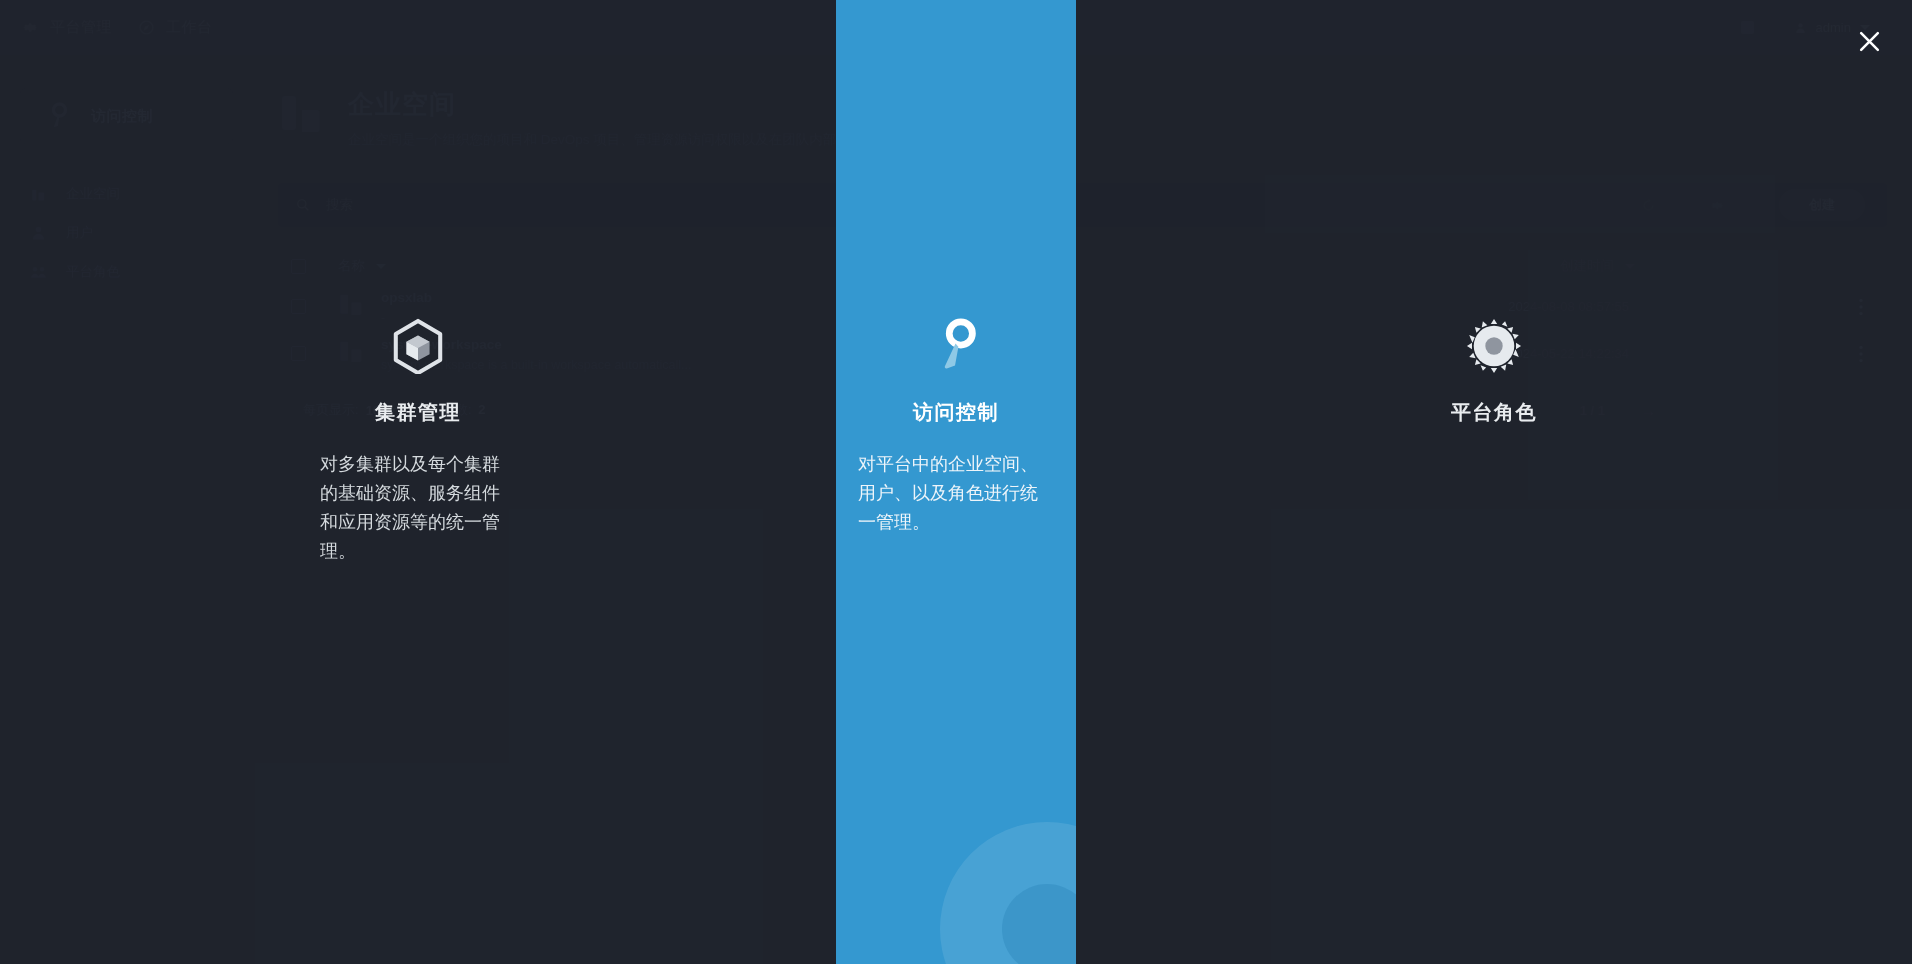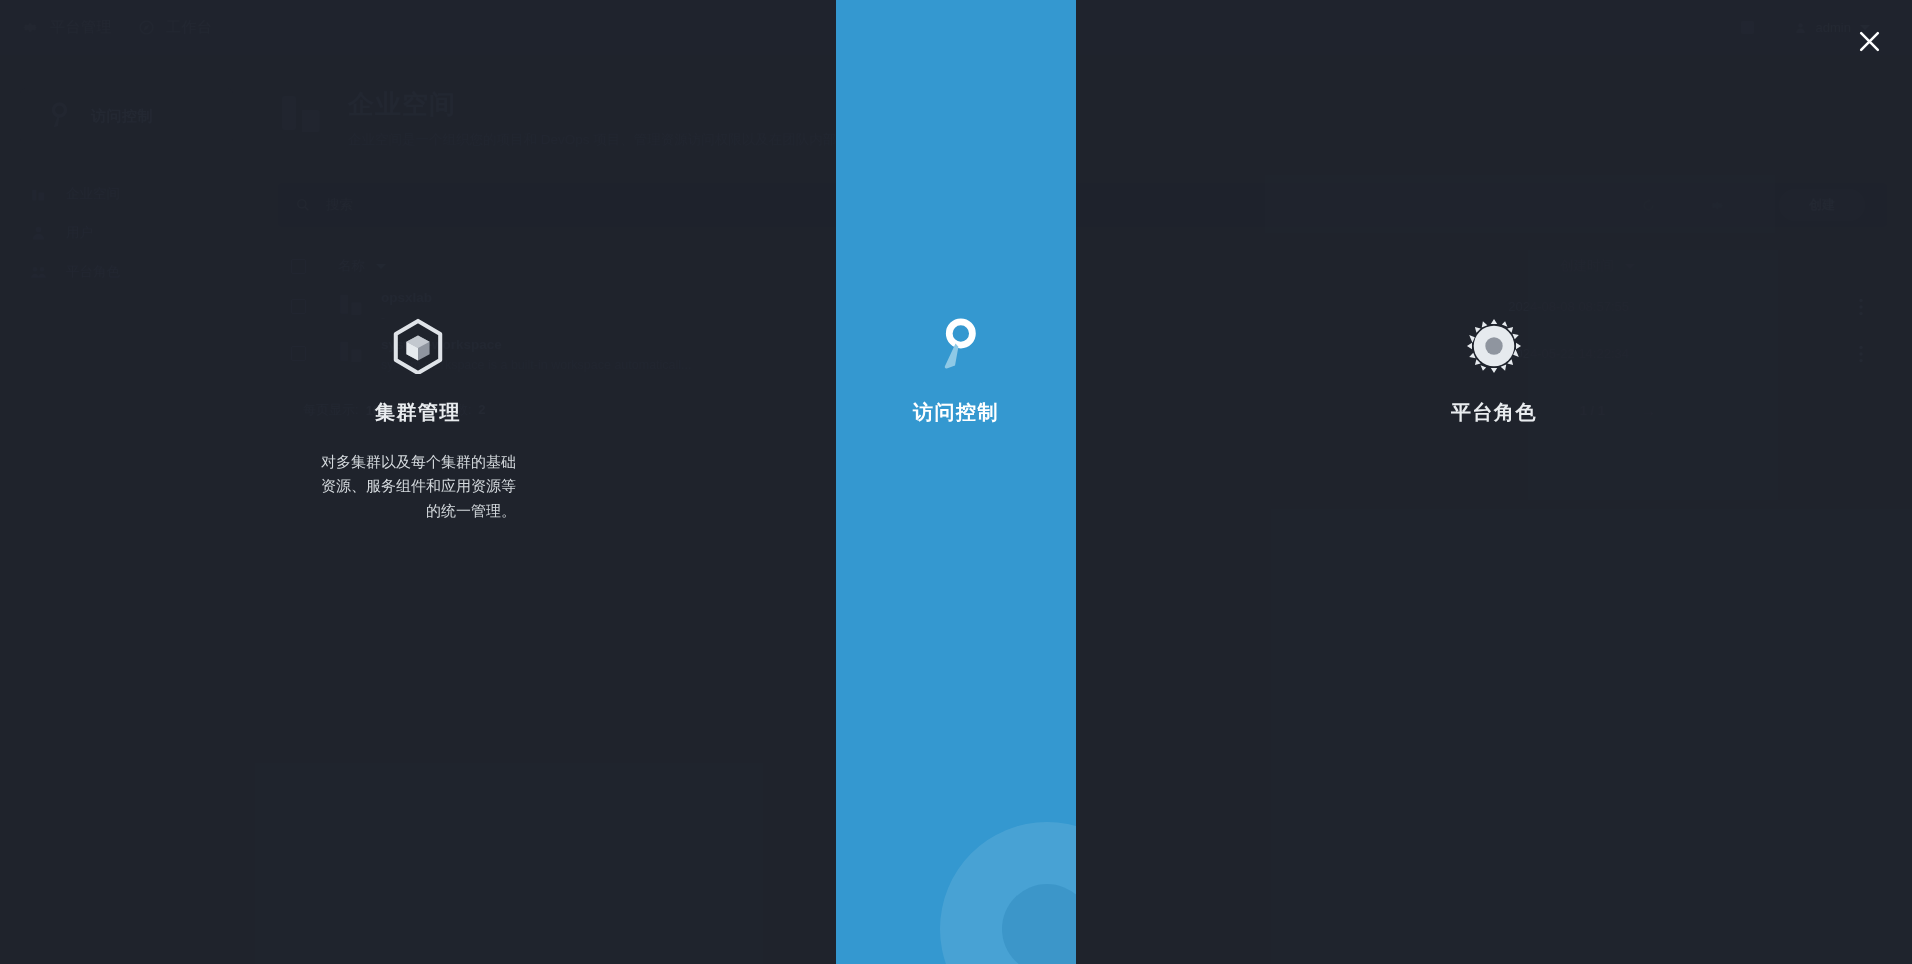--- a/index.html
+++ b/index.html
@@ -136,22 +136,22 @@
     width:240px; flex:0 0 240px; background:#3498d0;
   }
   .panel-ico { height:56px; margin-bottom:25px; }
   .panel-ico svg { height:56px; display:block; }
   .panel-title {
     font-size:20px; font-weight:700; letter-spacing:1.5px;
     color:#e9ecef; margin-bottom:24px;
   }
   .panel.active .panel-title { color:#ffffff; }
   .panel-desc {
-    font-size:15px; line-height:1.62; color:#d5dade;
-    text-align:right; width:196px;
+    font-size:18px; line-height:1.62; color:#d5dade;
+    text-align:left; width:196px;
   }
   .panel.active .panel-desc { color:#eef5fa; width:196px; }
   .deco {
     position:absolute; left:104px; bottom:-72px;
     width:214px; height:214px; border-radius:50%;
     background:rgba(255,255,255,0.10);
     display:flex; align-items:center; justify-content:center;
   }
   .deco-inner {
     width:90px; height:90px; border-radius:50%;
@@ -388,20 +388,21 @@
     </div>
 
     <div class="panel active">
       <span class="panel-ico">
         <svg viewBox="0 0 48 58" width="48" height="58">
           <circle cx="29" cy="16" r="12" fill="none" stroke="#ffffff" stroke-width="7"></circle>
           <path d="M23.5 26.5L12.5 50c-.6 1.4.6 2.8 2 2.3l8.5-3 3.5-19.5z" fill="#8ec9e6"></path>
         </svg>
       </span>
       <div class="panel-title">访问控制</div>
+      <div class="panel-desc">对平台中的企业空间、用户、以及角色进行统一管理。</div>
       <div class="deco">
         <div class="deco-inner"></div>
       </div>
     </div>
 
     <div class="panel side">
       <span class="panel-ico">
         <svg viewBox="0 0 58 58" width="58" height="58">
           <g fill="#e6eaee">
             <path d="M29 1l3.3 5.2h-6.6zM29 57l-3.3-5.2h6.6zM1 29l5.2-3.3v6.6zM57 29l-5.2 3.3v-6.6zM9.2 9.2l6 1.6-4.4 4.4zM48.8 48.8l-6-1.6 4.4-4.4zM48.8 9.2l-1.6 6-4.4-4.4zM9.2 48.8l1.6-6 4.4 4.4zM17.5 3.3l4.6 4.2-5.8 2.4zM40.5 54.7l-4.6-4.2 5.8-2.4zM3.3 40.5l4.2-4.6 2.4 5.8zM54.7 17.5l-4.2 4.6-2.4-5.8zM3.3 17.5l5.8 2.4-2.4 5.8zM54.7 40.5l-5.8-2.4 2.4-5.8zM40.5 3.3l2.4 5.8-5.8-2.4zM17.5 54.7l-2.4-5.8 5.8 2.4z"></path>

